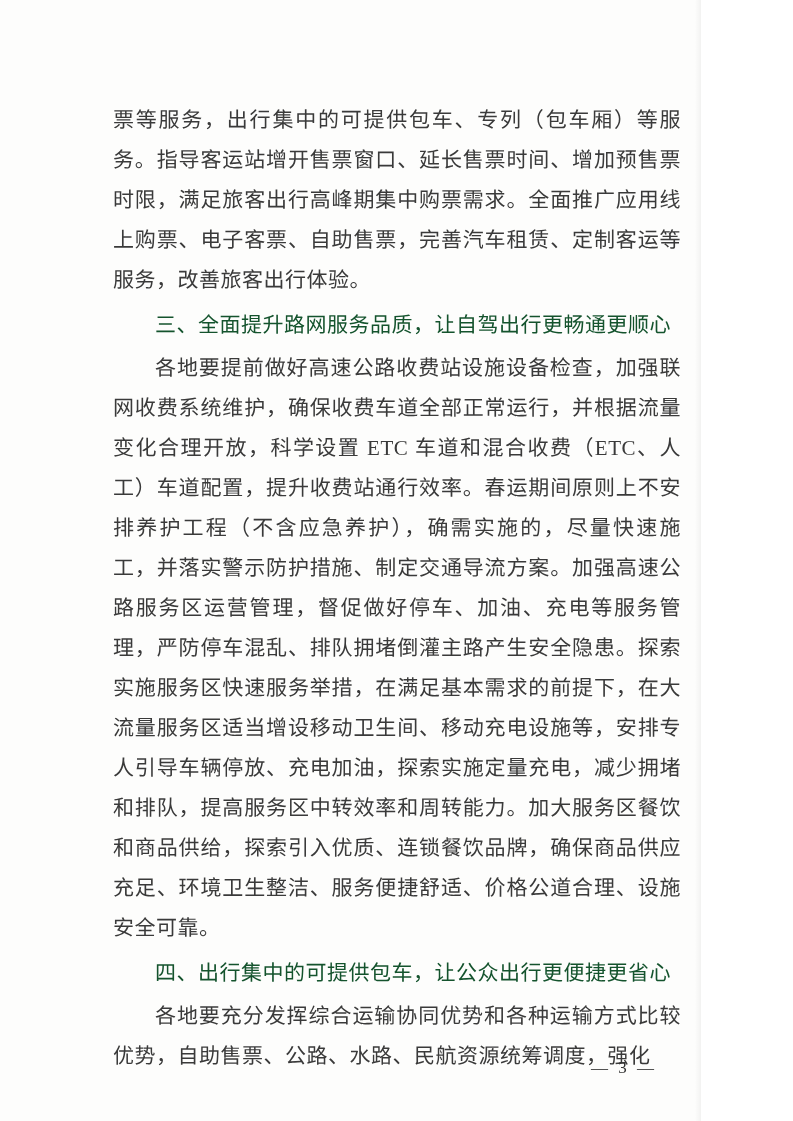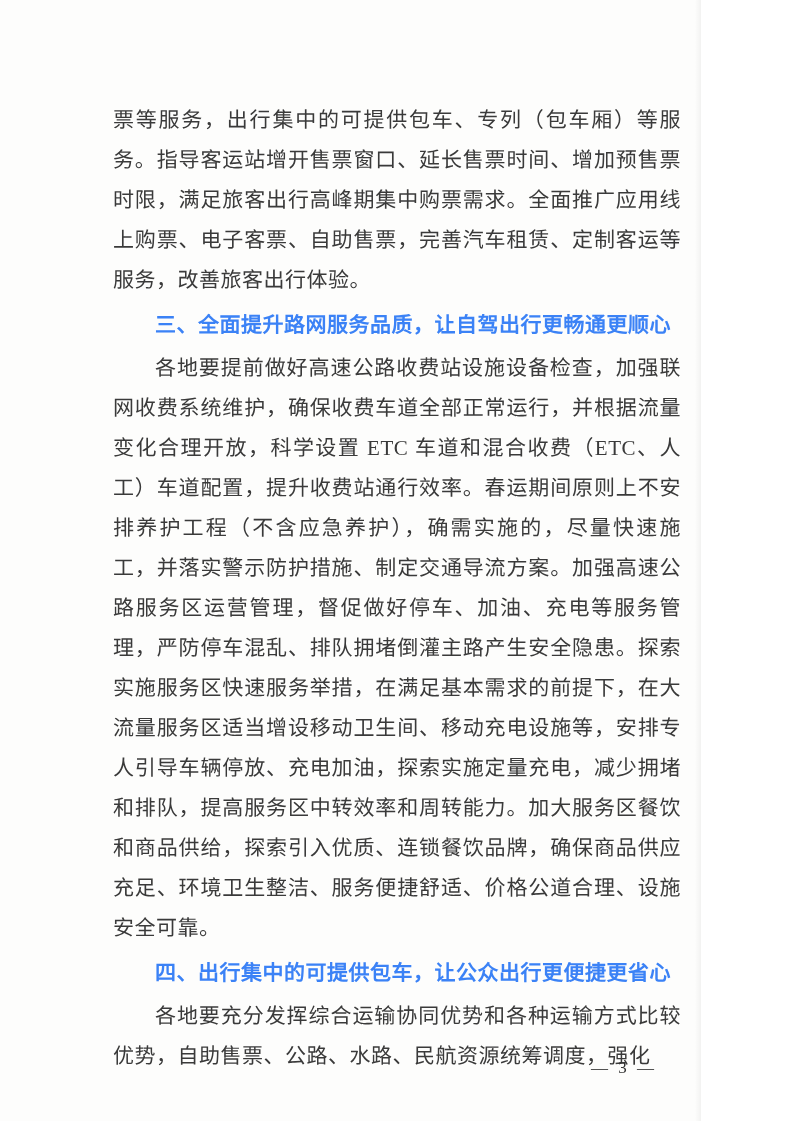--- a/index.html
+++ b/index.html
@@ -40,22 +40,22 @@
     margin: 0;
     text-indent: 2em;
   }
   .para.continuation {
     text-indent: 0;
   }
   .heading {
     margin: 5px 0 3px 0;
     text-indent: 2em;
     font-family: "Liberation Sans", "DejaVu Sans", sans-serif;
-    font-weight: 700;
-    color: #3b82f6;
+    font-weight: 400;
+    color: #14532d;
     letter-spacing: 0.5px;
     text-align: left;
   }
   .page-number {
     position: absolute;
     top: 1058px;
     left: 0;
     width: 657px;
     text-align: right;
     font-size: 17px;

